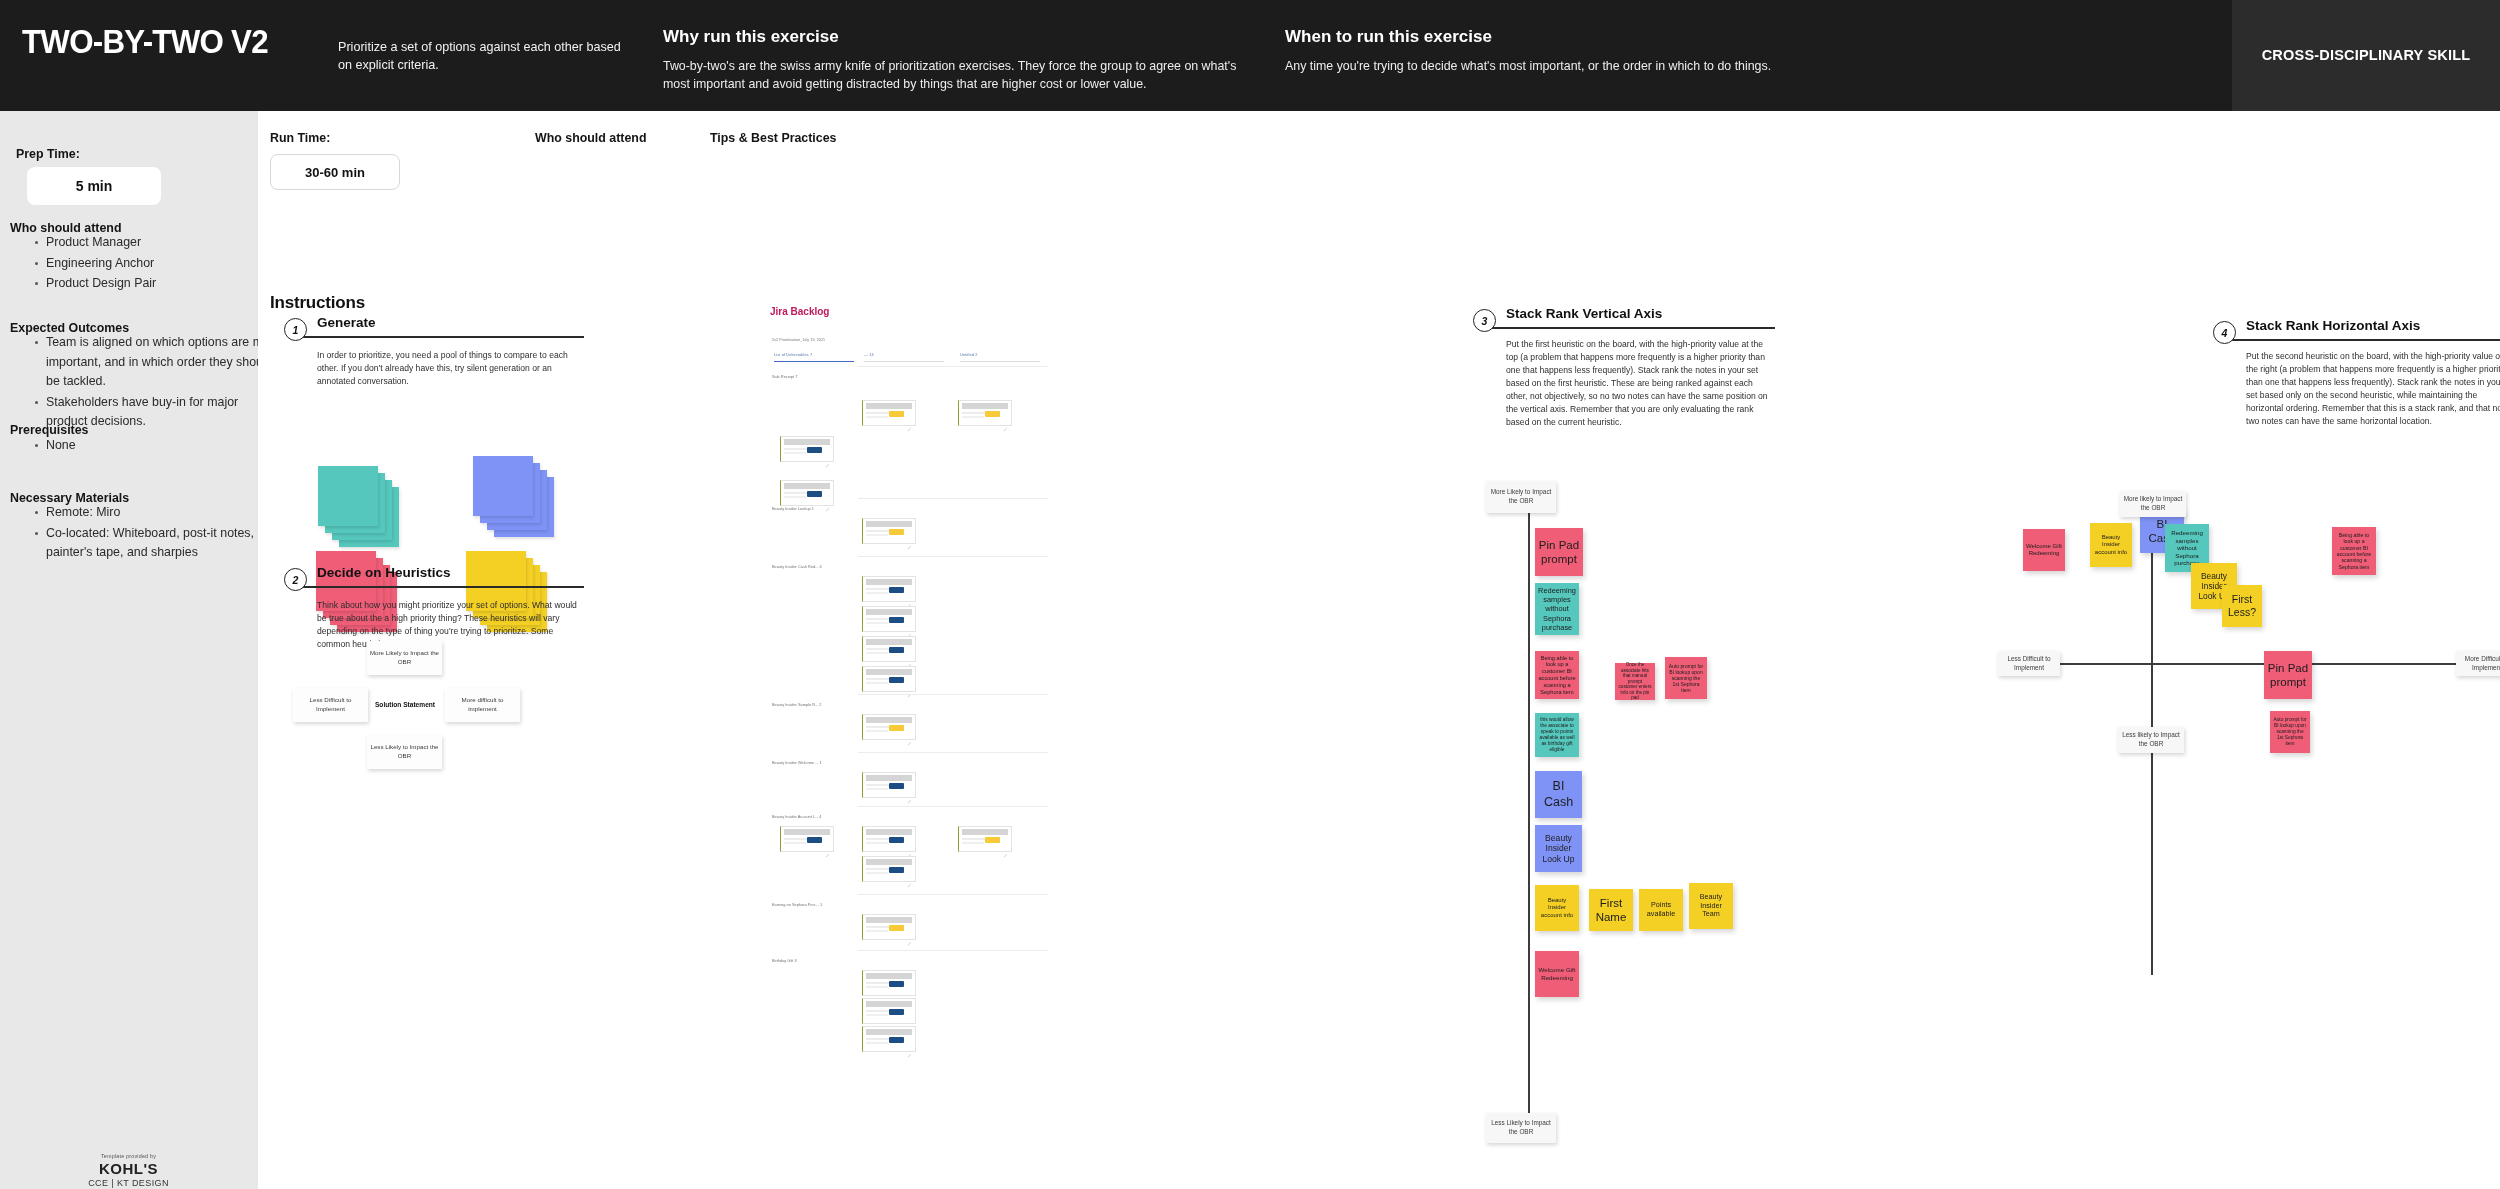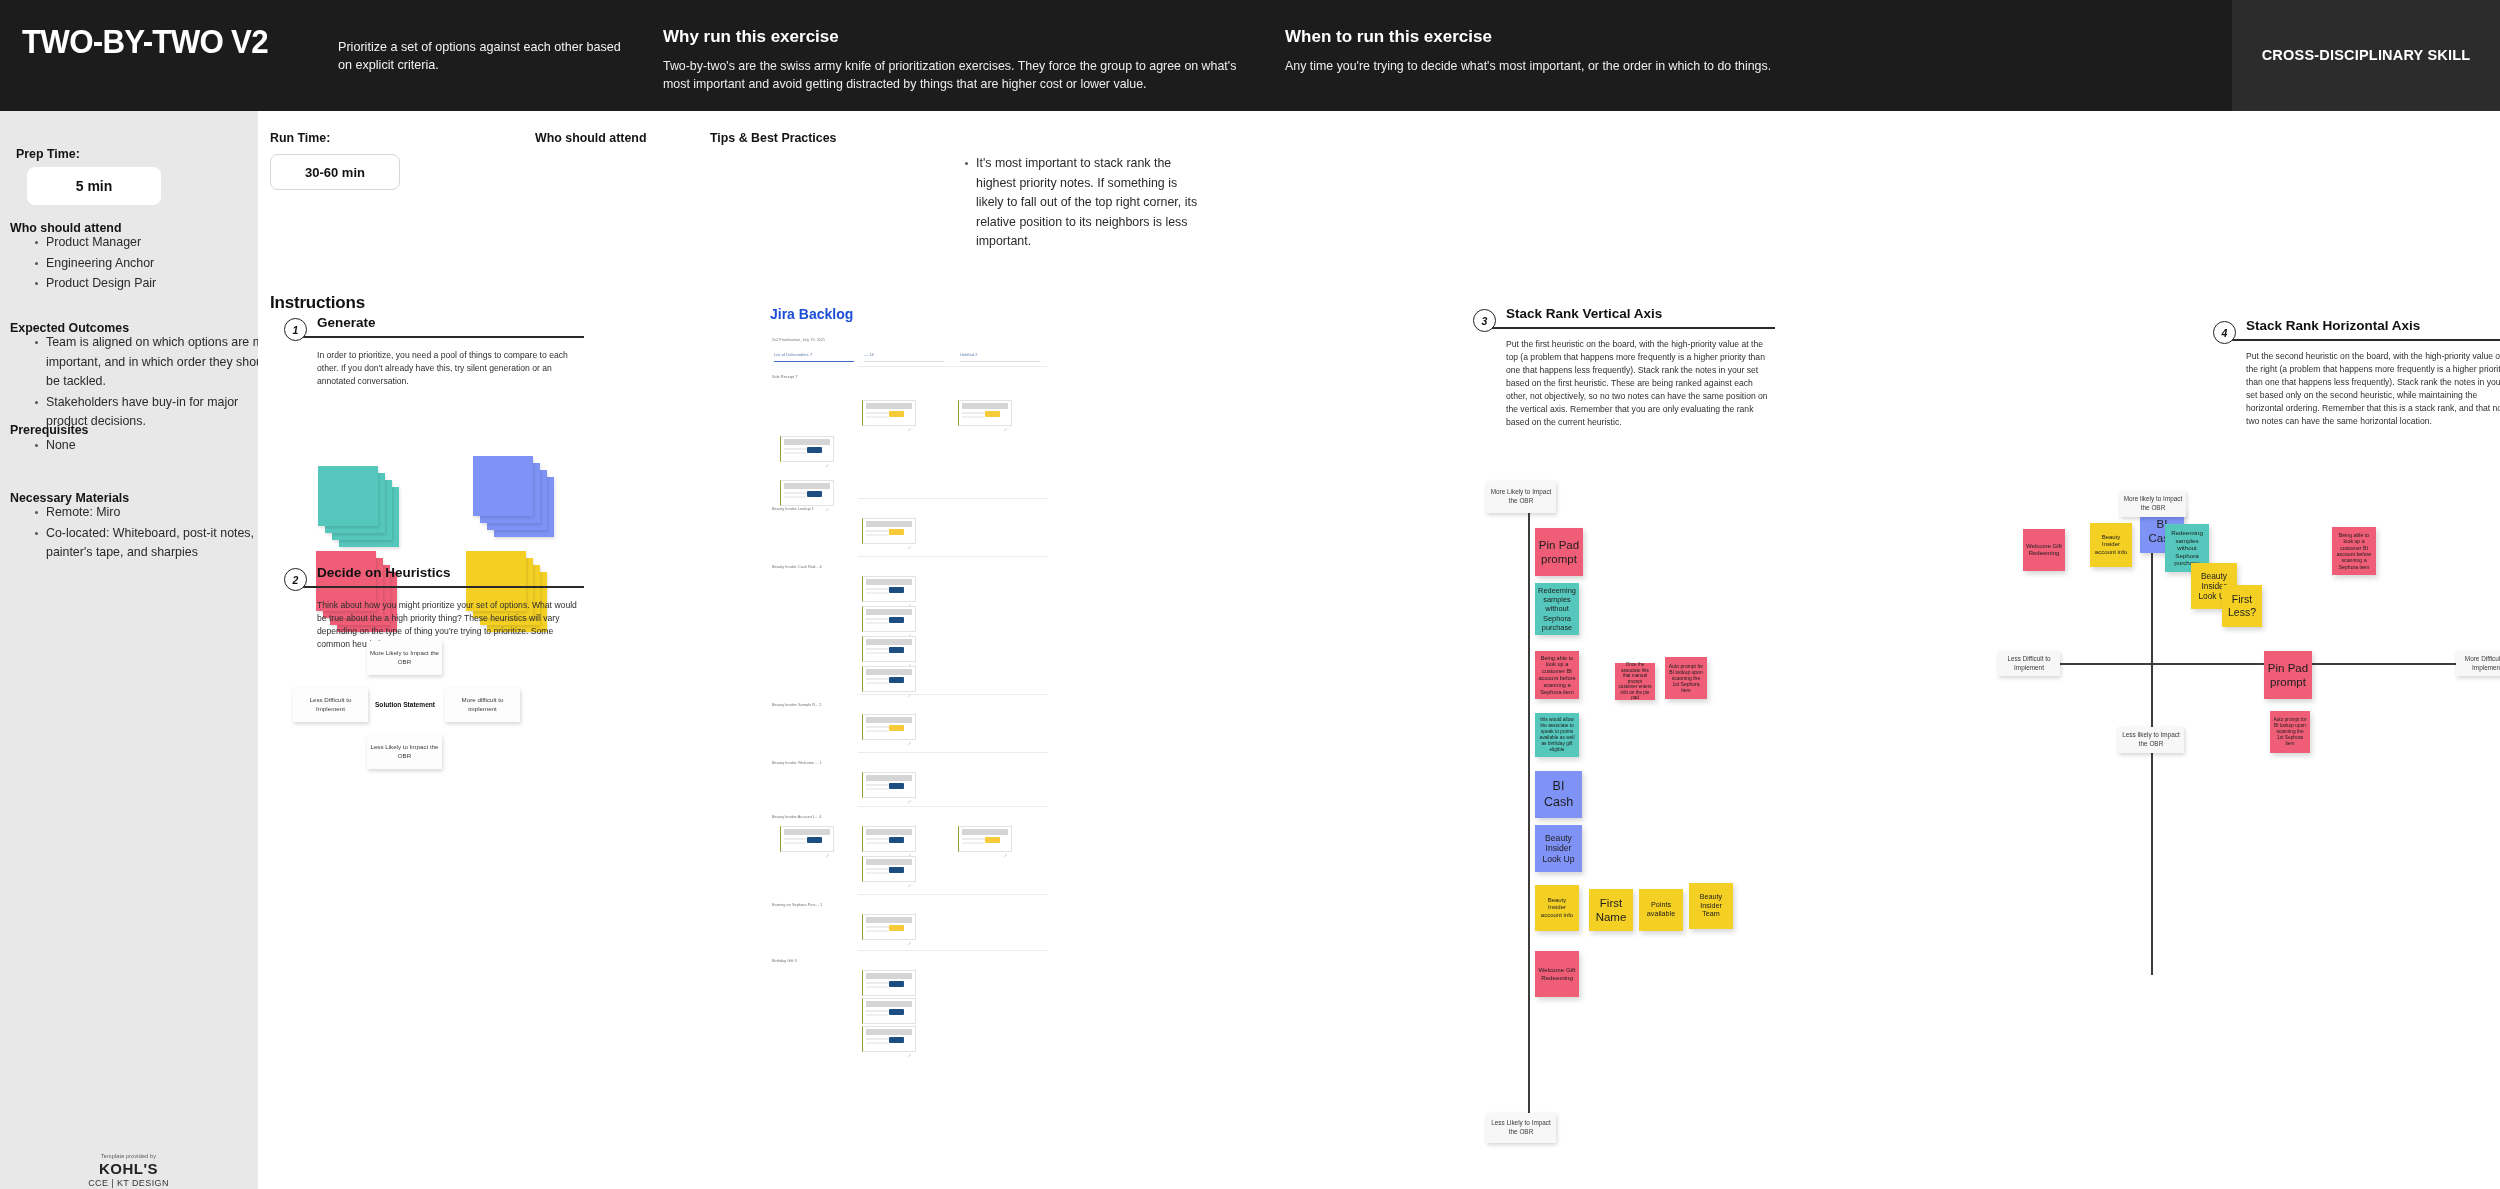--- a/index.html
+++ b/index.html
@@ -165,21 +165,21 @@
     box-sizing:border-box;
   }
   #h-top{left:74px;top:0px;width:75px;height:34px;}
   #h-left{left:0px;top:47px;width:75px;height:34px;}
   #h-center{left:76px;top:47px;width:72px;height:34px;font-weight:bold;font-size:6.6px;color:#111;background:transparent;box-shadow:none;}
   #h-right{left:152px;top:47px;width:75px;height:34px;}
   #h-bottom{left:74px;top:94px;width:75px;height:34px;}
 
   
   #jira{position:absolute;left:512px;top:195px;width:290px;height:710px;}
-  #jira-title{font-size:14px;font-weight:bold;color:#1d4ed8;}
+  #jira-title{font-size:10px;font-weight:bold;color:#be185d;}
   #jira-mock{position:absolute;left:0;top:30px;width:285px;height:680px;
      filter:blur(.35px);opacity:.96;}
   .j-meta{position:absolute;font-size:3.6px;color:#6d6d6d;letter-spacing:.1px;}
   .j-colhdr{position:absolute;font-size:3.9px;color:#4a6fa5;letter-spacing:.1px;}
   .j-colline{position:absolute;height:1px;background:#dcdcdc;}
   .j-colline.active{background:#3a66c0;height:1.3px;}
   .j-rowlabel{position:absolute;font-size:3.9px;color:#6d6d6d;}
   .j-card{
     position:absolute;width:54px;height:26px;background:#fff;
     border:.6px solid #e2e2e2;border-left:1.6px solid #8a9a2a;
@@ -295,25 +295,20 @@
   </div>
 
   <div id="attend-block" class="blk">
     <div class="blk-h">Who should attend</div>
   </div>
 
   <div id="tips-block" class="blk">
     <div class="blk-h">Tips &amp; Best Practices</div>
   </div>
 
-  <div id="tips2-block" class="blk">
-    <ul class="blk-ul">
-        <li>It's most important to stack rank the highest priority notes. If something is likely to fall out of the top right corner, its relative position to its neighbors is less important.</li>
-      </ul>
-  </div>
 
   <div id="instructions-title">Instructions</div>
 
   <div id="step1" class="step">
     <div class="step-head">
       <div class="step-circle">1</div>
       <div class="step-title">Generate</div>
       <div class="step-rule"></div>
     </div>
     <div class="step-body">In order to prioritize, you need a pool of things to compare to each other. If you don't already have this, try silent generation or an annotated conversation.</div>

